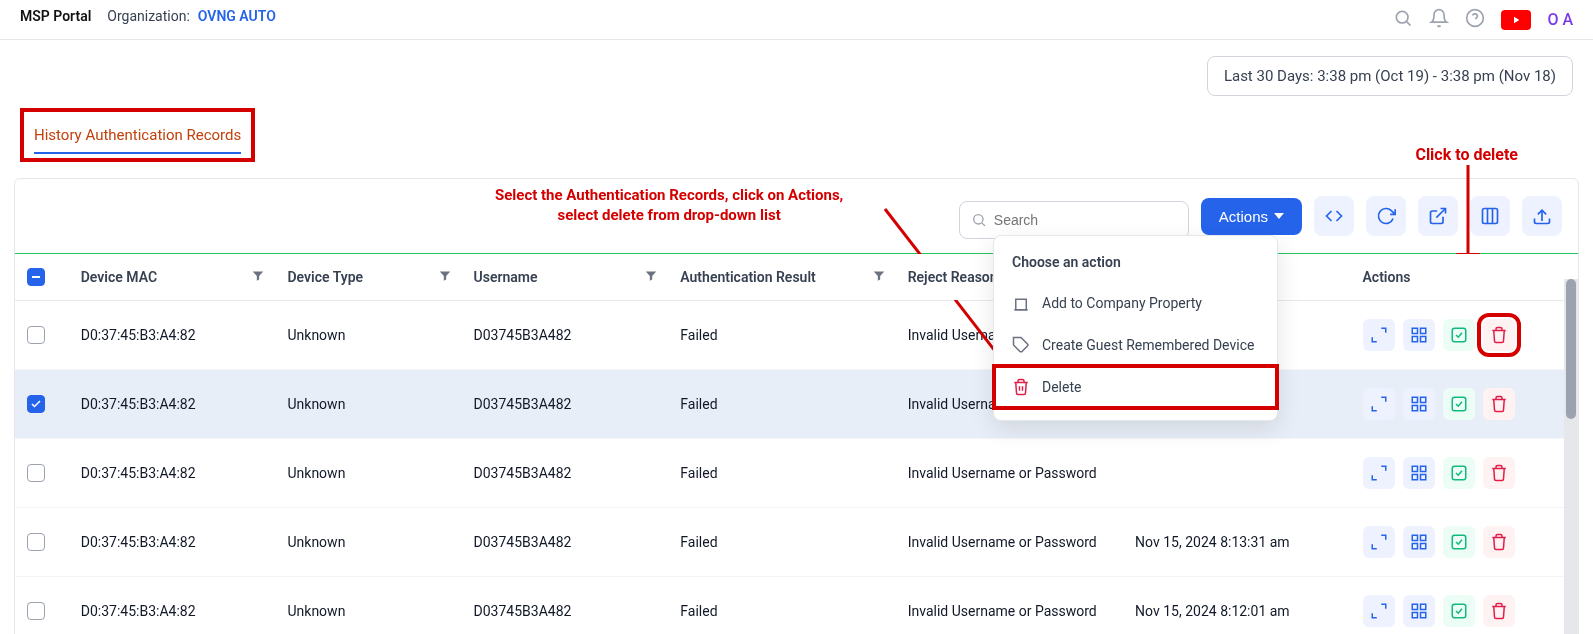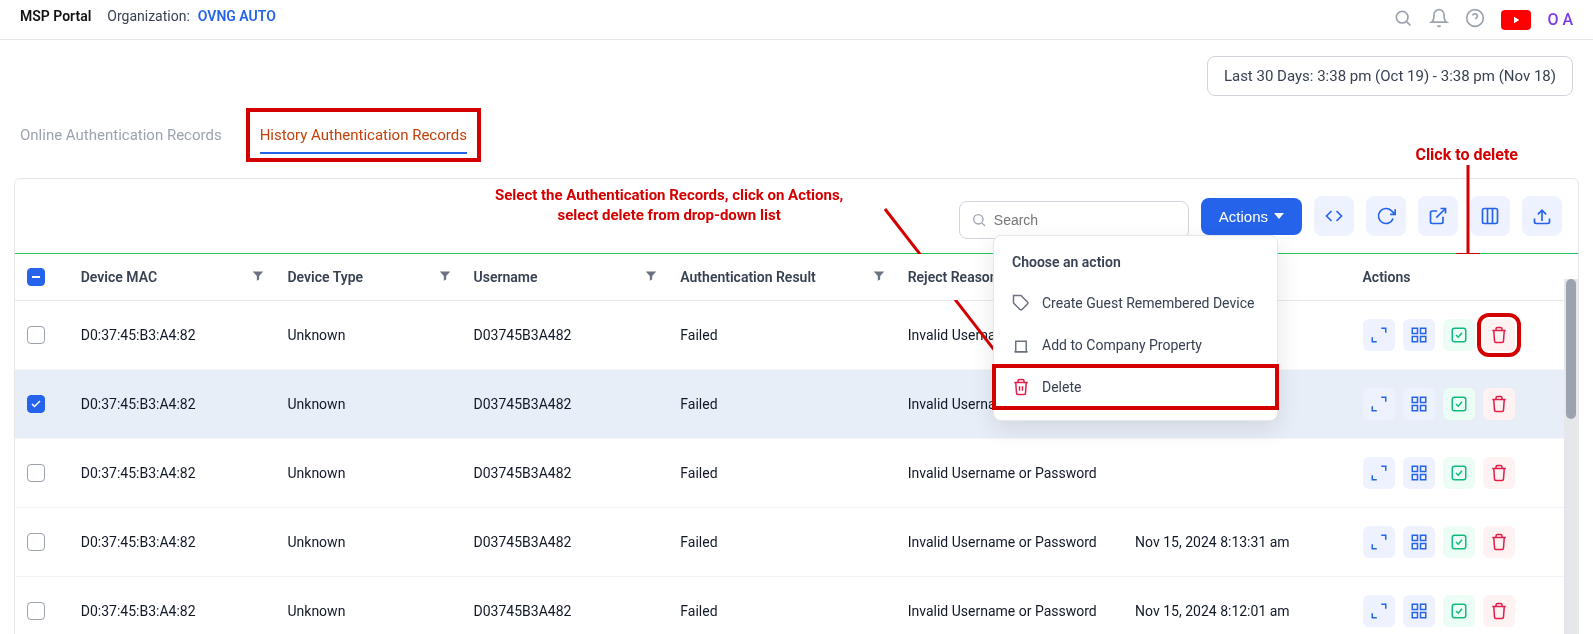--- a/index.html
+++ b/index.html
@@ -122,21 +122,20 @@
   </div>
 </div>
 
 <div class="page-header">
   <div class="page-header-right">
     <div class="date-range-pill">Last 30 Days: 3:38 pm (Oct 19) - 3:38 pm (Nov 18)</div>
   </div>
 </div>
 
 <div class="tabs">
-  <div class="tab">Online Authentication Records</div>
   <div class="tab-highlight">
     <div class="tab active">History Authentication Records</div>
   </div>
 </div>
 
 <div class="content-card">
 
   <div class="annot-label-topright">Click to delete</div>
 
   <div class="arrow" style="top:-14px; right:100px;">
@@ -209,33 +208,33 @@
           </marker>
         </defs>
         <line x1="0" y1="0" x2="155" y2="200" stroke="#d40000" stroke-width="3" marker-end="url(#ah2)"></line>
       </svg>
   </div>
 
   <div class="dropdown">
     <div class="dropdown-title">Choose an action</div>
     <div class="dd-item">
       <svg viewBox="0 0 24 24" fill="none" stroke="currentColor" stroke-width="2">
-          <path d="M20.59 13.41l-7.17 7.17a2 2 0 0 1-2.83 0L2 12V2h10l8.59 8.59a2 2 0 0 1 0 2.82z"></path>
-          <line x1="7" y1="7" x2="7.01" y2="7"></line>
-        </svg>
-      <span>Create Guest Remembered Device</span>
-    </div>
-    <div class="dd-item">
-      <svg viewBox="0 0 24 24" fill="none" stroke="currentColor" stroke-width="2">
           <path d="M3 21h18"></path>
           <rect x="5" y="7" width="14" height="14"></rect>
           <line x1="9" y1="11" x2="9" y2="11"></line>
           <line x1="15" y1="11" x2="15" y2="11"></line>
         </svg>
       <span>Add to Company Property</span>
+    </div>
+    <div class="dd-item">
+      <svg viewBox="0 0 24 24" fill="none" stroke="currentColor" stroke-width="2">
+          <path d="M20.59 13.41l-7.17 7.17a2 2 0 0 1-2.83 0L2 12V2h10l8.59 8.59a2 2 0 0 1 0 2.82z"></path>
+          <line x1="7" y1="7" x2="7.01" y2="7"></line>
+        </svg>
+      <span>Create Guest Remembered Device</span>
     </div>
     <div class="dd-item danger highlight">
       <svg viewBox="0 0 24 24" fill="none" stroke="currentColor" stroke-width="2">
           <polyline points="3 6 5 6 21 6"></polyline>
           <path d="M19 6l-1 14a2 2 0 0 1-2 2H8a2 2 0 0 1-2-2L5 6"></path>
           <path d="M10 11v6"></path>
           <path d="M14 11v6"></path>
           <path d="M8 6V4a2 2 0 0 1 2-2h4a2 2 0 0 1 2 2v2"></path>
         </svg>
       <span>Delete</span>

